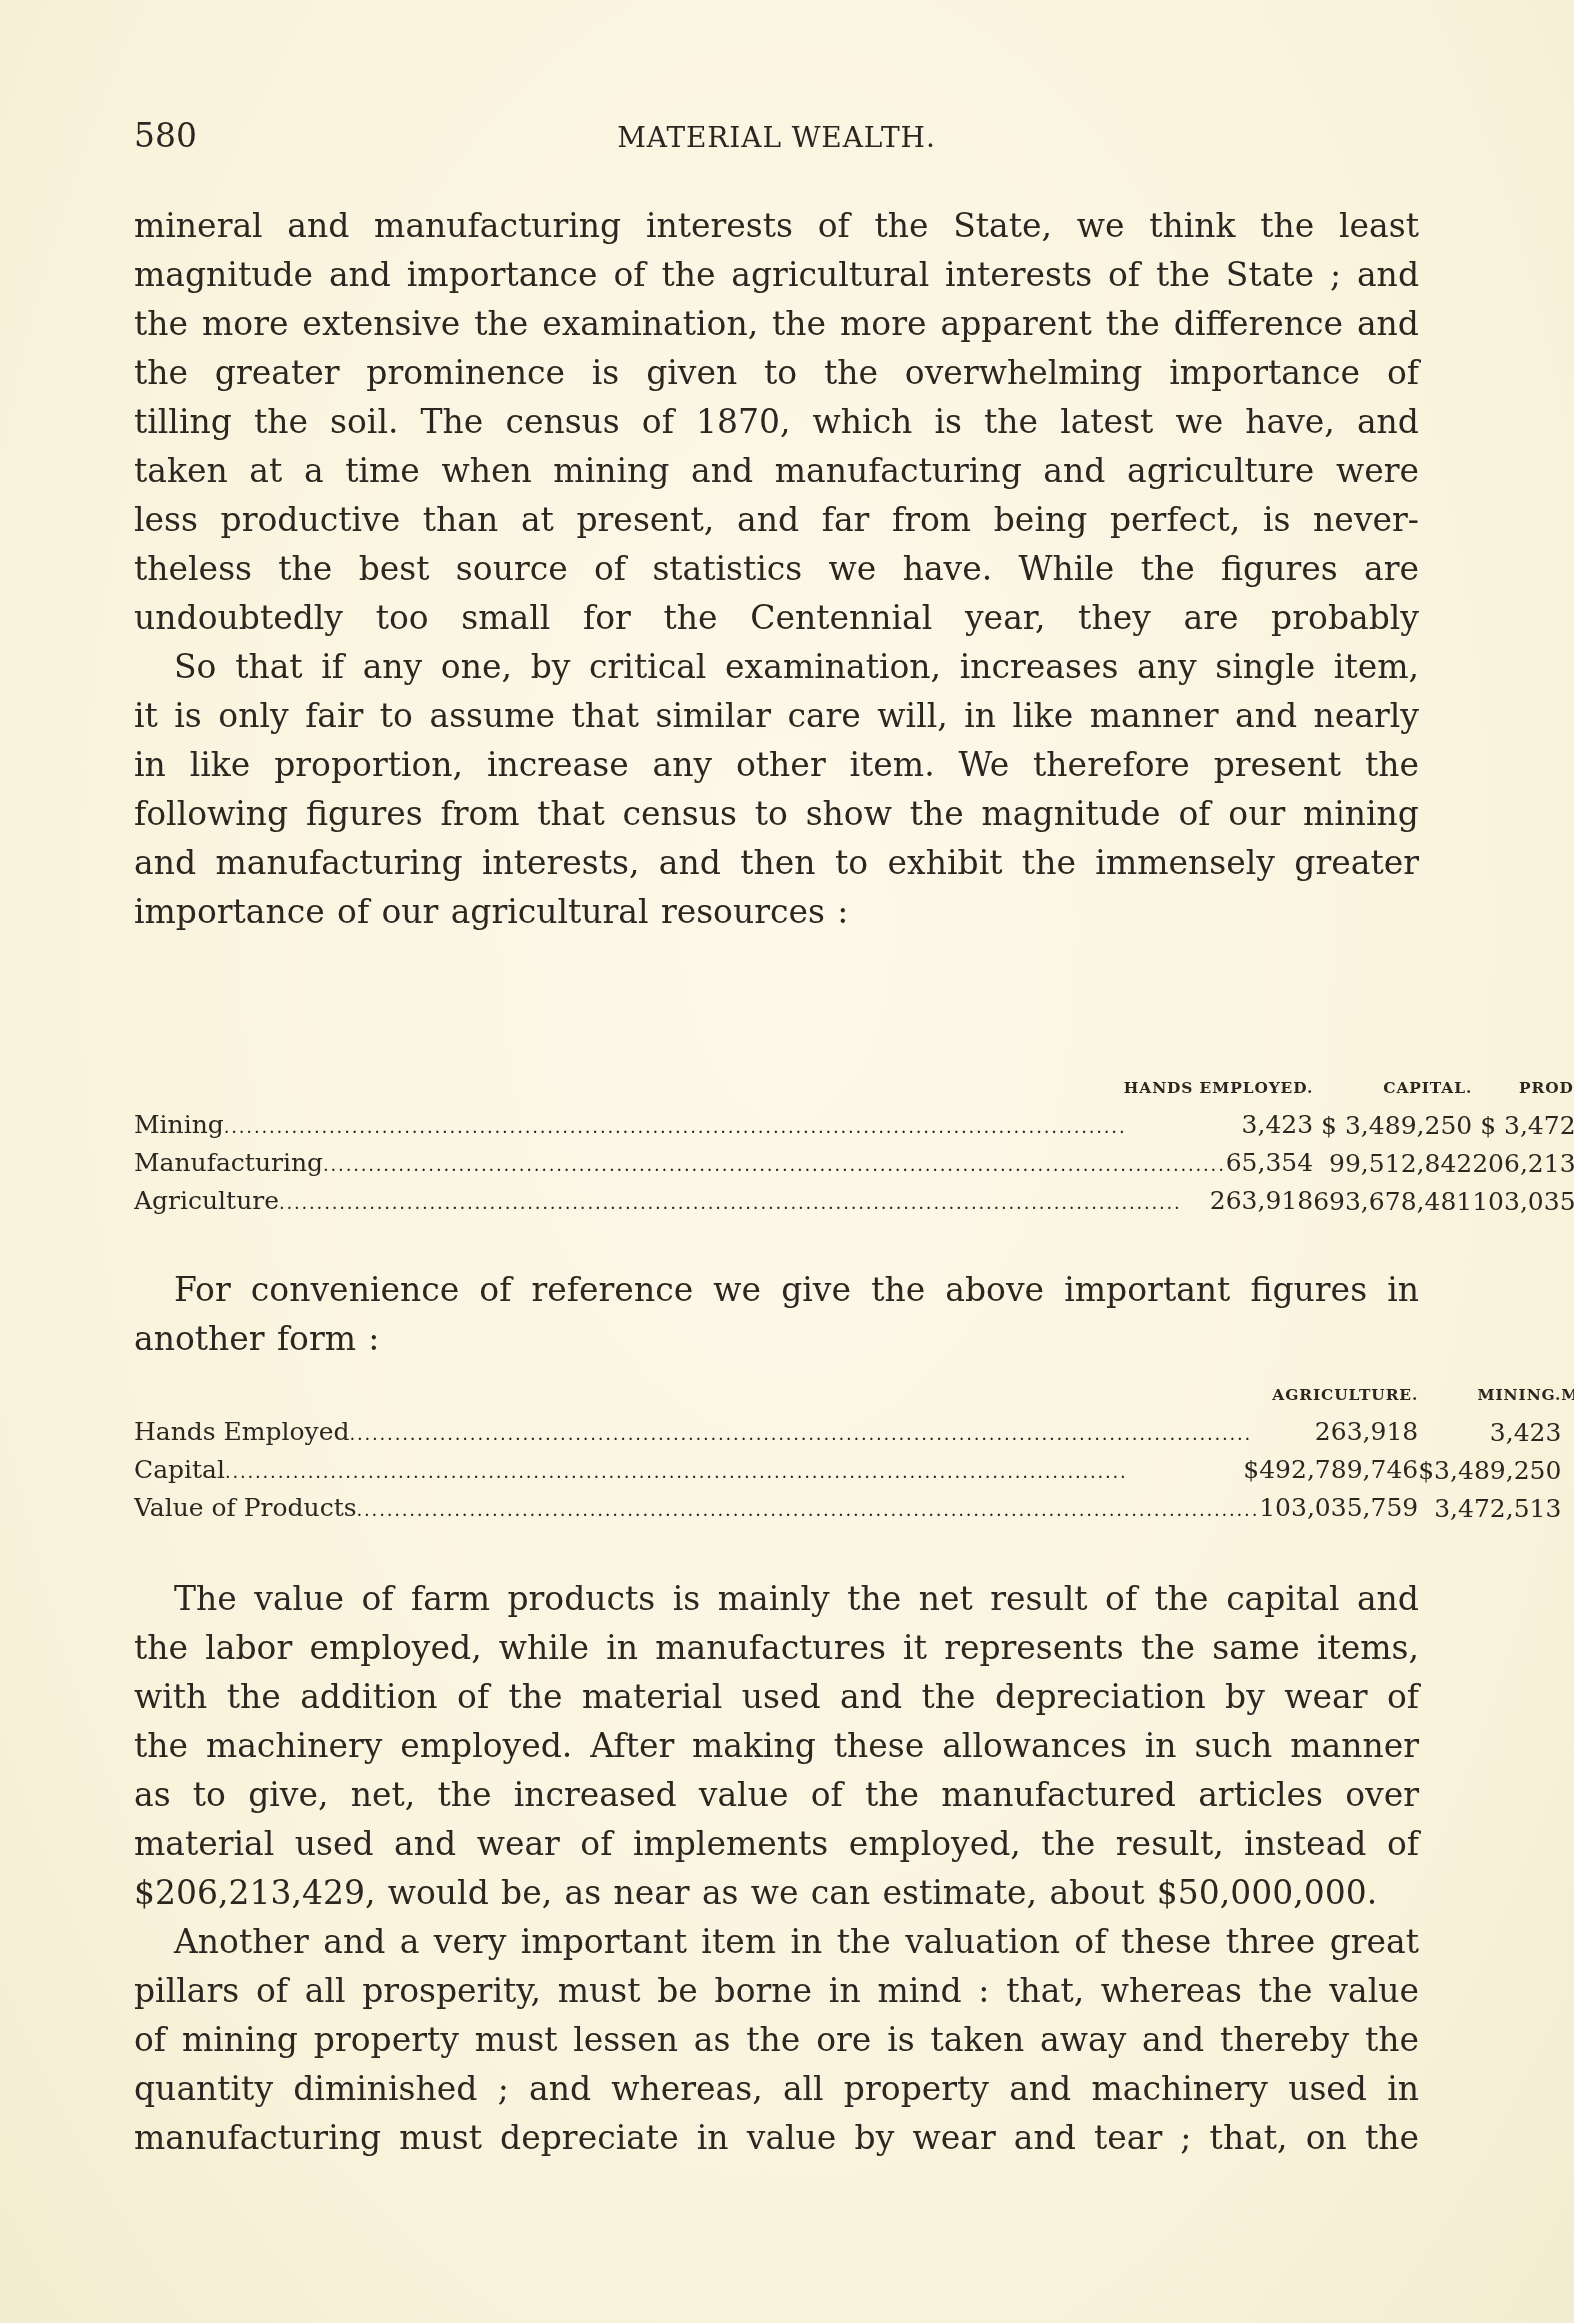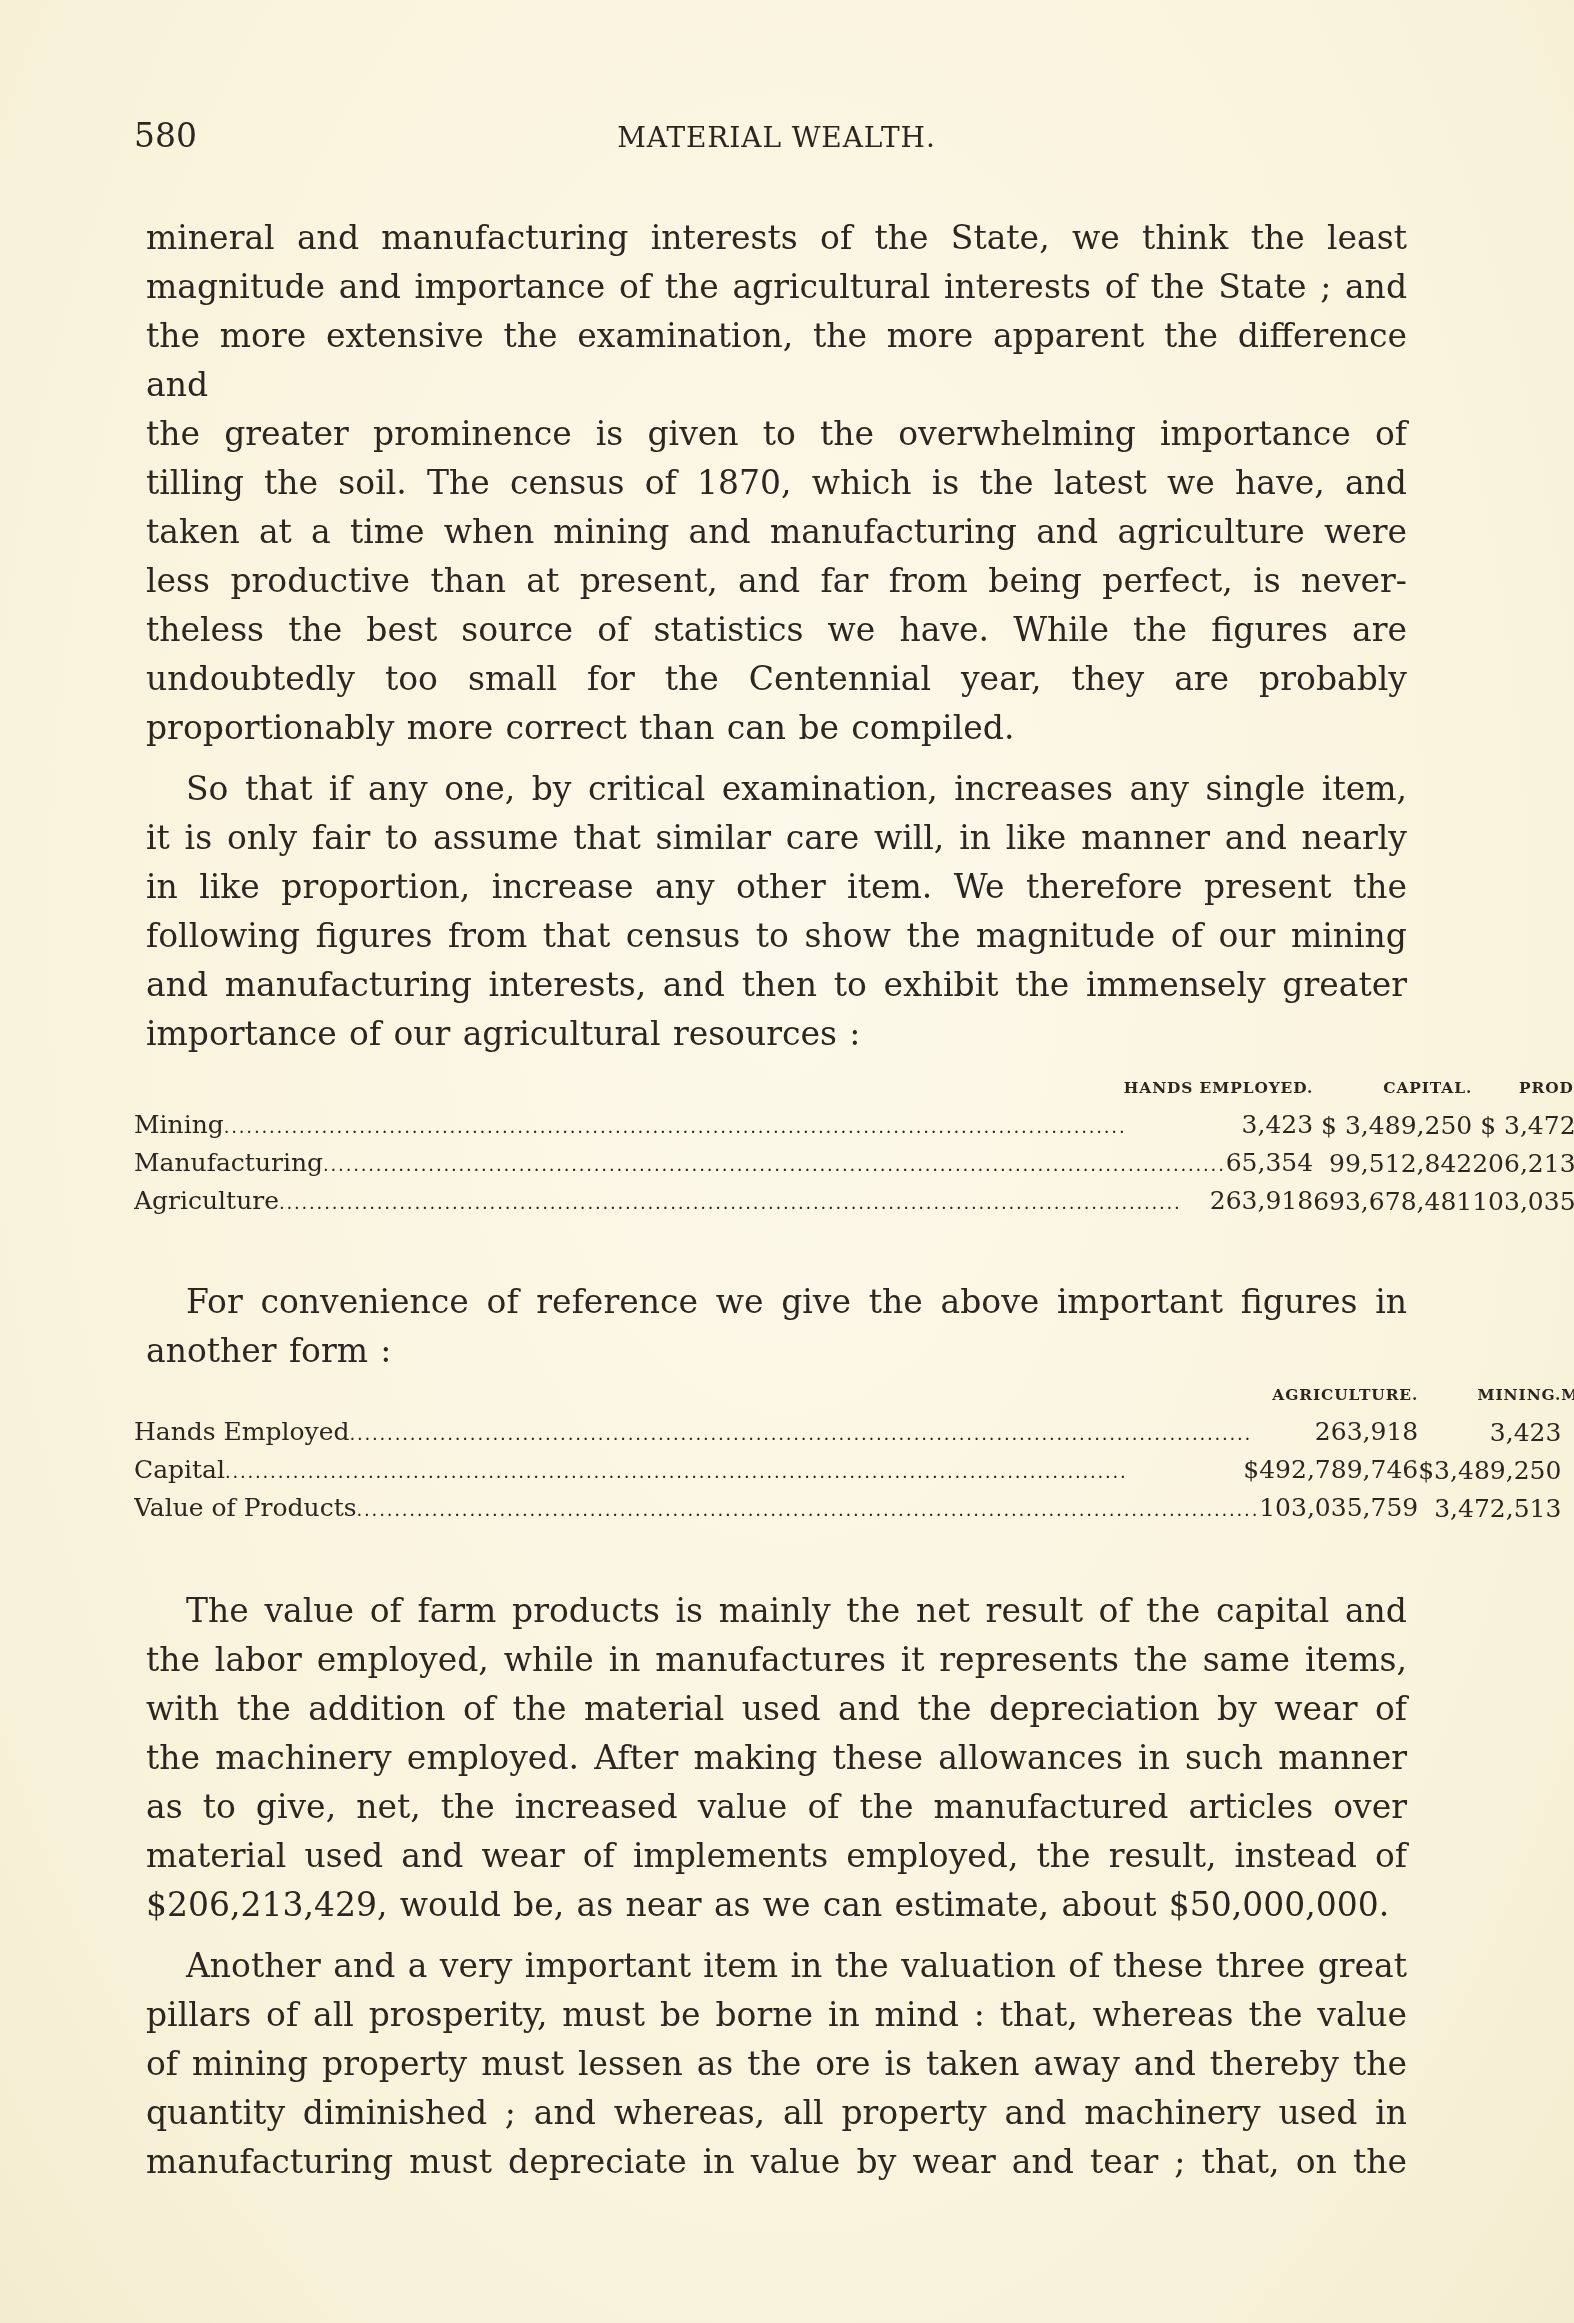--- a/index.html
+++ b/index.html
@@ -10,21 +10,21 @@
     color:#2b2620;
     position:relative;
     overflow:hidden;
   }
   .page { position:absolute; left:0; top:0; width:1574px; height:2323px;
     background: radial-gradient(ellipse at 50% 40%, #fdf9ea 0%, #f9f3dc 70%, #f4ecd0 100%); }
   .header { position:absolute; top:116px; left:134px; width:1285px; height:45px; }
   .page-num { position:absolute; left:0; top:0; font-size:33px; letter-spacing:0px; }
   .running-title { position:absolute; left:0; right:0; top:5.4px; text-align:center; font-size:28px; letter-spacing:0.9px; }
   .body { position:absolute; left:134px; top:201px; width:1285px; }
-  p.par { margin:12px; font-size:33px; line-height:49px; text-align:justify; text-align-last:left; word-spacing:1.8px; }
+  p.par { margin:0; font-size:33px; line-height:49px; text-align:justify; text-align-last:left; word-spacing:1.8px; }
   p.par .ln { display:block; text-align:justify; text-align-last:justify; }
   p.par .ln.last { text-align-last:left; }
   table.stats { position:absolute; left:134px; width:1285px; border-collapse:collapse; font-size:25px; }
   table.stats th { font-size:15.4px; font-weight:bold; letter-spacing:0.9px; text-align:right; padding:0 0 7.2px 0; height:25px; }
   table.stats td { padding:0; height:36px; line-height:36px; text-align:right; white-space:nowrap; }
   table.stats td.label { text-align:left; overflow:hidden; }
   .label-wrap { display:flex; align-items:baseline; }
   .label-text { flex:0 0 auto; }
   .leader { flex:1 1 auto; overflow:hidden; white-space:nowrap; letter-spacing:1.8px; font-size:18px; }
   .leader::after { content:"........................................................................................................................"; }
@@ -43,21 +43,20 @@
     <p class="par">
       <span class="ln">mineral and manufacturing interests of the State, we think the least</span>
       <span class="ln">magnitude and importance of the agricultural interests of the State ; and</span>
       <span class="ln">the more extensive the examination, the more apparent the difference and</span>
       <span class="ln">the greater prominence is given to the overwhelming importance of</span>
       <span class="ln">tilling the soil. The census of 1870, which is the latest we have, and</span>
       <span class="ln">taken at a time when mining and manufacturing and agriculture were</span>
       <span class="ln">less productive than at present, and far from being perfect, is never-</span>
       <span class="ln">theless the best source of statistics we have. While the figures are</span>
       <span class="ln">undoubtedly too small for the Centennial year, they are probably</span>
-      <span class="ln last">proportionably more correct than can be compiled.</span>
     </p>
     <p class="par">
       <span class="ln" style="padding-left:40px;">So that if any one, by critical examination, increases any single item,</span>
       <span class="ln">it is only fair to assume that similar care will, in like manner and nearly</span>
       <span class="ln">in like proportion, increase any other item. We therefore present the</span>
       <span class="ln">following figures from that census to show the magnitude of our mining</span>
       <span class="ln">and manufacturing interests, and then to exhibit the immensely greater</span>
       <span class="ln last">importance of our agricultural resources :</span>
     </p>
   </div>

